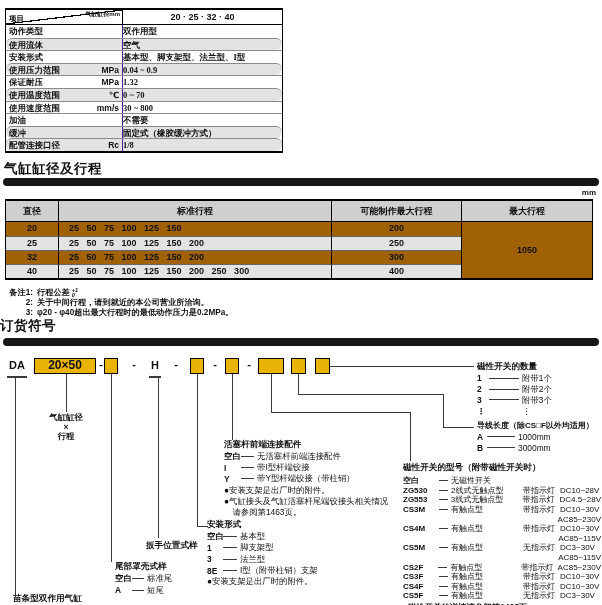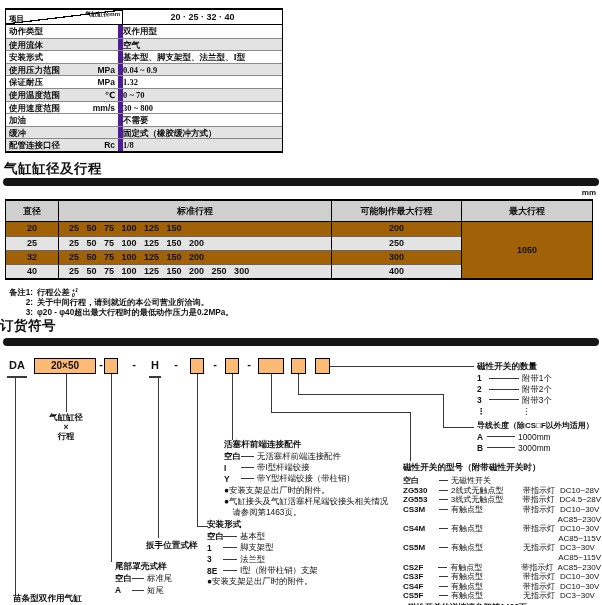--- a/index.html
+++ b/index.html
@@ -16,23 +16,23 @@
   
   #spec-table { position: absolute; left: 5px; top: 8px; width: 278px; border: 1px solid #000; border-top: 2.5px solid #000; border-bottom: 2.5px solid #000; background: #fff; }
   .sp-head { display: flex; height: 15px; border-bottom: 1.2px solid #000; }
   .sp-corner { position: relative; width: 117px; border-right: 1px solid #000;
     background-image: linear-gradient(to bottom right, transparent calc(50% - 0.6px), #000 calc(50% - 0.6px), #000 calc(50% + 0.6px), transparent calc(50% + 0.6px)); }
   .sp-corner .tl { position: absolute; left: 3px; bottom: 0px; font-size: 7.5px; font-weight: bold; }
   .sp-corner .tr { position: absolute; right: 2px; top: 0px; font-size: 6px; font-weight: bold; }
   .sp-vh { flex: 1; text-align: center; font-size: 9px; font-weight: bold; line-height: 14px; }
   .sp-row { display: flex; height: 12.6px; font-size: 8.5px; font-weight: bold; line-height: 12.2px; }
   .sp-row + .sp-row { border-top: 1px solid #8a8a8a; }
-  .sp-row.alt { background: #e3e3e3; }
+  .sp-row.alt { background: #e3e3e3; border-radius: 6px; }
   .sp-item { width: 80px; padding-left: 3px; white-space: nowrap; overflow: hidden; }
-  .sp-unit { width: 37px; text-align: right; padding-right: 3px; border-right: 5px solid #4c1d95; }
+  .sp-unit { width: 37px; text-align: right; padding-right: 3px; border-right: 1px solid #4c1d95; }
   .sp-val { flex: 1; text-align: left; white-space: nowrap; font-family: Liberation Serif, serif; }
 
   
   #mm-label { position: absolute; left: 560px; top: 188px; width: 36px; text-align: right; font-size: 8px; font-weight: bold; }
   #stroke-table { position: absolute; left: 5px; top: 199px; width: 588px;
     border: 1.5px solid #000; border-top: 2.5px solid #000; border-bottom: 2.5px solid #000;
     display: grid; grid-template-columns: 52px 273px 130px 1fr; grid-template-rows: 21px 14px 14px 14px 14px; background: #a16207; }
   .st-h { background: #cfcfcf; font-size: 9px; font-weight: bold; display: flex; align-items: center; justify-content: center; border-bottom: 1.5px solid #000; }
   .bl { border-left: 1px solid #000; }
   .bt { border-top: 1px solid #666; }
@@ -42,21 +42,21 @@
   .st-max { font-size: 9px; font-weight: bold; text-align: center; line-height: 13px; }
   .st-merged { display: flex; align-items: center; justify-content: center; font-size: 9px; font-weight: bold; grid-column: 4; grid-row: 2 / span 4; }
 
   
   #notes { position: absolute; left: 5px; top: 288px; font-size: 8.2px; font-weight: bold; }
   .note-row { display: flex; align-items: flex-start; line-height: 10.2px; white-space: nowrap; }
   .note-lab { width: 28px; text-align: right; margin-right: 4px; }
   .tol { display: inline-flex; flex-direction: column; font-size: 5.5px; line-height: 5px; margin-left: 2px; font-weight: bold; }
 
   
-  .cp-box { position: absolute; top: 358px; height: 16px; border: 1.2px solid #000; font-size: 10px; font-weight: bold; text-align: center; line-height: 13px; background: #fdba74; }
+  .cp-box { position: absolute; top: 358px; height: 16px; border: 1.2px solid #000; font-size: 12px; font-weight: bold; text-align: center; line-height: 13px; background: #eab308; }
   .cp-lab { position: absolute; top: 359px; font-size: 11px; font-weight: bold; text-align: center; }
   .cp-dash { position: absolute; top: 358px; width: 8px; font-size: 11px; font-weight: bold; text-align: center; }
 
   .blk { position: absolute; white-space: nowrap; }
   .blk-title { font-size: 8.6px; font-weight: bold; display: block; }
   .blk-title.small { font-size: 8px; }
   .opt { display: flex; align-items: center; }
   .oc { font-weight: bold; font-size: 8.4px; }
   .oln { height: 1px; background: #3a3a3a; flex: none; }
   .ol { font-size: 8.4px; margin-left: 3px; }

